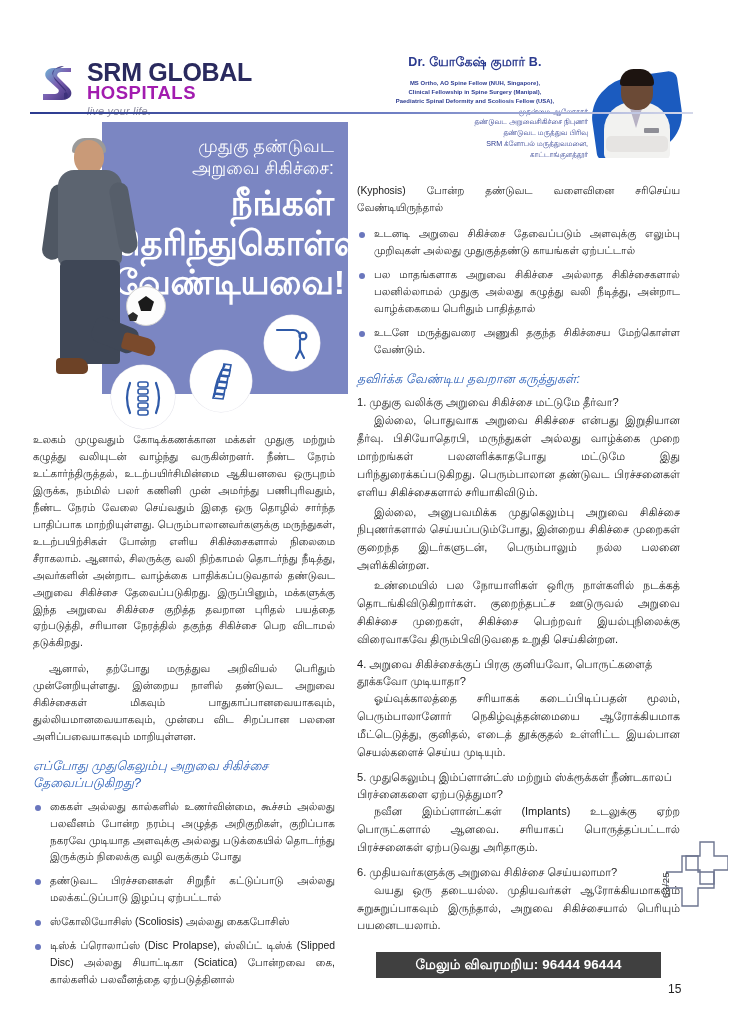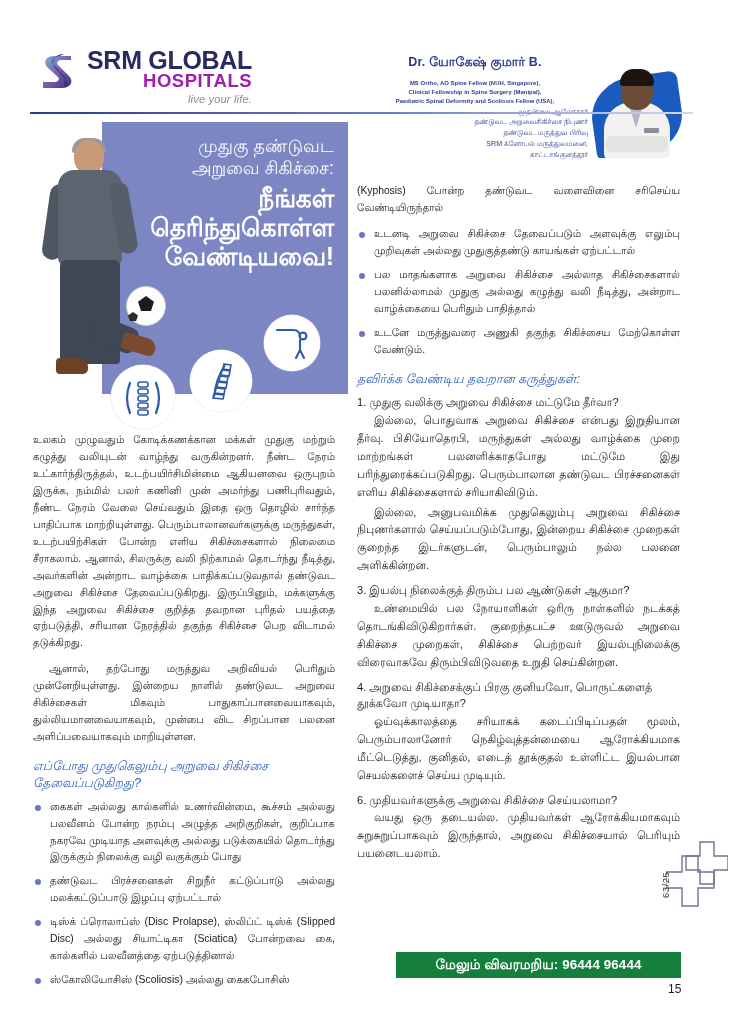--- a/index.html
+++ b/index.html
@@ -15,22 +15,22 @@
     background: #ffffff;
     padding: 0;
   }
 
   
   .header {
     position: absolute;
     left: 0; top: 0; width: 729px; height: 118px;
   }
   .logo-block {
-    position: absolute; left: 40px; top: 48px;
-    display: flex; align-items: flex-start; gap: 7px; text-align: right;
+    position: absolute; left: 40px; top: 60px;
+    display: flex; align-items: flex-start; gap: 7px;
   }
   .logo-mark {
     width: 40px; height: 40px; position: relative; flex: none;
     margin-top: 2px;
   }
   .logo-mark svg { display: block; }
   .logo-text { line-height: 1; }
   .logo-srm {
     font-size: 25px; font-weight: bold; letter-spacing: -0.3px;
     color: #2a2a5e;
@@ -123,21 +123,21 @@
   .hero-title {
     position: absolute; left: 84px; top: 14px;
     width: 228px; text-align: right; color: #ffffff;
     padding-right: 8px;
   }
   .hero-kicker {
     font-size: 17.5px; line-height: 1.25; font-weight: normal;
     letter-spacing: 0.1px;
   }
   .hero-main {
-    font-size: 25px; line-height: 1.17; font-weight: bold;
+    font-size: 34px; line-height: 1.17; font-weight: bold;
     margin-top: 4px; letter-spacing: -0.2px;
   }
   .hero-photo {
     position: absolute; left: 0px; top: 18px;
     width: 132px; height: 262px;
   }
   .hero-photo .h-head {
     position: absolute; left: 44px; top: 0px; width: 30px; height: 34px;
     background: #c99a78; border-radius: 50% 50% 46% 46%;
   }
@@ -239,22 +239,22 @@
   }
   .qa-a {
     font-size: 11px; line-height: 1.63; color: #1a1a1a;
     text-align: justify; text-indent: 17px; margin-bottom: 2px;
   }
 
   
   .cta {
     position: absolute; left: 376px; top: 952px;
     width: 285px; height: 26px;
-    background: #15803d;
-    display: flex; align-items: center; justify-content: center; margin-left: 20px;
+    background: #404040;
+    display: flex; align-items: center; justify-content: center;
   }
   .cta-text {
     color: #ffffff; font-size: 13.4px; font-weight: bold;
     letter-spacing: 0.1px;
   }
   .page-no {
     position: absolute; left: 668px; top: 982px;
     font-size: 12px; color: #222;
   }
   .issue-code {
@@ -399,22 +399,22 @@
     <p class="body-p indent">ஆனால், தற்போது மருத்துவ அறிவியல் பெரிதும் முன்னேறியுள்ளது. இன்றைய நாளில் தண்டுவட அறுவை சிகிச்சைகள் மிகவும் பாதுகாப்பானவையாகவும், துல்லியமானவையாகவும், முன்பை விட சிறப்பான பலனை அளிப்பவையாகவும் மாறியுள்ளன.</p>
 
     <div class="sec-head">
       <span>எப்போது முதுகெலும்பு அறுவை சிகிச்சை</span>
       <span>தேவைப்படுகிறது?</span>
     </div>
 
     <ul class="bullets">
       <li>கைகள் அல்லது கால்களில் உணர்வின்மை, கூச்சம் அல்லது பலவீனம் போன்ற நரம்பு அழுத்த அறிகுறிகள், குறிப்பாக நகரவே முடியாத அளவுக்கு அல்லது படுக்கையில் தொடர்ந்து இருக்கும் நிலைக்கு வழி வகுக்கும் போது</li>
       <li>தண்டுவட பிரச்சனைகள் சிறுநீர் கட்டுப்பாடு அல்லது மலக்கட்டுப்பாடு இழப்பு ஏற்பட்டால்</li>
+      <li>ஸ்கோலியோசிஸ் (Scoliosis) அல்லது கைகபோசிஸ்</li>
       <li>டிஸ்க் ப்ரொலாப்ஸ் (Disc Prolapse), ஸ்லிப்ட் டிஸ்க் (Slipped Disc) அல்லது சியாட்டிகா (Sciatica) போன்றவை கை, கால்களில் பலவீனத்தை ஏற்படுத்தினால்</li>
-      <li>ஸ்கோலியோசிஸ் (Scoliosis) அல்லது கைகபோசிஸ்</li>
     </ul>
   </div>
 
   <div class="col-right">
     <p class="body-p">(Kyphosis) போன்ற தண்டுவட வளைவினை சரிசெய்ய வேண்டியிருந்தால்</p>
 
     <ul class="bullets">
       <li>உடனடி அறுவை சிகிச்சை தேவைப்படும் அளவுக்கு எலும்பு முறிவுகள் அல்லது முதுகுத்தண்டு காயங்கள் ஏற்பட்டால்</li>
       <li>பல மாதங்களாக அறுவை சிகிச்சை அல்லாத சிகிச்சைகளால் பலனில்லாமல் முதுகு அல்லது கழுத்து வலி நீடித்து, அன்றாட வாழ்க்கையை பெரிதும் பாதித்தால்</li>
       <li>உடனே மருத்துவரை அணுகி தகுந்த சிகிச்சைய மேற்கொள்ள வேண்டும்.</li>
@@ -423,26 +423,29 @@
     <div class="sec-head q">தவிர்க்க வேண்டிய தவறான கருத்துகள்:</div>
 
     <div>
       <div class="qa-q">1. முதுகு வலிக்கு அறுவை சிகிச்சை மட்டுமே தீர்வா?</div>
       <div class="qa-a">இல்லை, பொதுவாக அறுவை சிகிச்சை என்பது இறுதியான தீர்வு. பிசியோதெரபி, மருந்துகள் அல்லது வாழ்க்கை முறை மாற்றங்கள் பலனளிக்காதபோது மட்டுமே இது பரிந்துரைக்கப்படுகிறது. பெரும்பாலான தண்டுவட பிரச்சனைகள் எளிய சிகிச்சைகளால் சரியாகிவிடும்.</div>
     </div>
     <div>
       <div class="qa-a">இல்லை, அனுபவமிக்க முதுகெலும்பு அறுவை சிகிச்சை நிபுணர்களால் செய்யப்படும்போது, இன்றைய சிகிச்சை முறைகள் குறைந்த இடர்களுடன், பெரும்பாலும் நல்ல பலனை அளிக்கின்றன.</div>
     </div>
     <div>
-      <div class="qa-q">3. இயல்பு நிலைக்குத் திரும்ப பல ஆண்டுகள் ஆகுமா?</div>
       <div class="qa-a">உண்மையில் பல நோயாளிகள் ஒரிரு நாள்களில் நடக்கத் தொடங்கிவிடுகிறார்கள். குறைந்தபட்ச ஊடுருவல் அறுவை சிகிச்சை முறைகள், சிகிச்சை பெற்றவர் இயல்புநிலைக்கு விரைவாகவே திரும்பிவிடுவதை உறுதி செய்கின்றன.</div>
     </div>
     <div>
       <div class="qa-q">4. அறுவை சிகிச்சைக்குப் பிரகு குனியவோ, பொருட்களைத் தூக்கவோ முடியாதா?</div>
       <div class="qa-a">ஓய்வுக்காலத்தை சரியாகக் கடைப்பிடிப்பதன் மூலம், பெரும்பாலானோர் நெகிழ்வுத்தன்மையை ஆரோக்கியமாக மீட்டெடுத்து, குனிதல், எடைத் தூக்குதல் உள்ளிட்ட இயல்பான செயல்களைச் செய்ய முடியும்.</div>
+    </div>
+    <div>
+      <div class="qa-q">5. முதுகெலும்பு இம்ப்ளான்ட்ஸ் மற்றும் ஸ்க்ரூக்கள் நீண்டகாலப் பிரச்னைகளை ஏற்படுத்துமா?</div>
+      <div class="qa-a">நவீன இம்ப்ளான்ட்கள் (Implants) உடலுக்கு ஏற்ற பொருட்களால் ஆனவை. சரியாகப் பொருத்தப்பட்டால் பிரச்சனைகள் ஏற்படுவது அரிதாகும்.</div>
     </div>
     <div>
       <div class="qa-q">6. முதியவர்களுக்கு அறுவை சிகிச்சை செய்யலாமா?</div>
       <div class="qa-a">வயது ஒரு தடையல்ல. முதியவர்கள் ஆரோக்கியமாகவும் சுறுசுறுப்பாகவும் இருந்தால், அறுவை சிகிச்சையால் பெரியும் பயனைடயலாம்.</div>
     </div>
   </div>
 
   <div class="crosses">
     <svg width="62" height="86" viewBox="0 0 62 86">
       <path d="M20 28 H34 V14 H48 V28 H62 V42 H48 V56 H34 V42 H20 Z" fill="none" stroke="#6d7590" stroke-width="1.4"></path>

